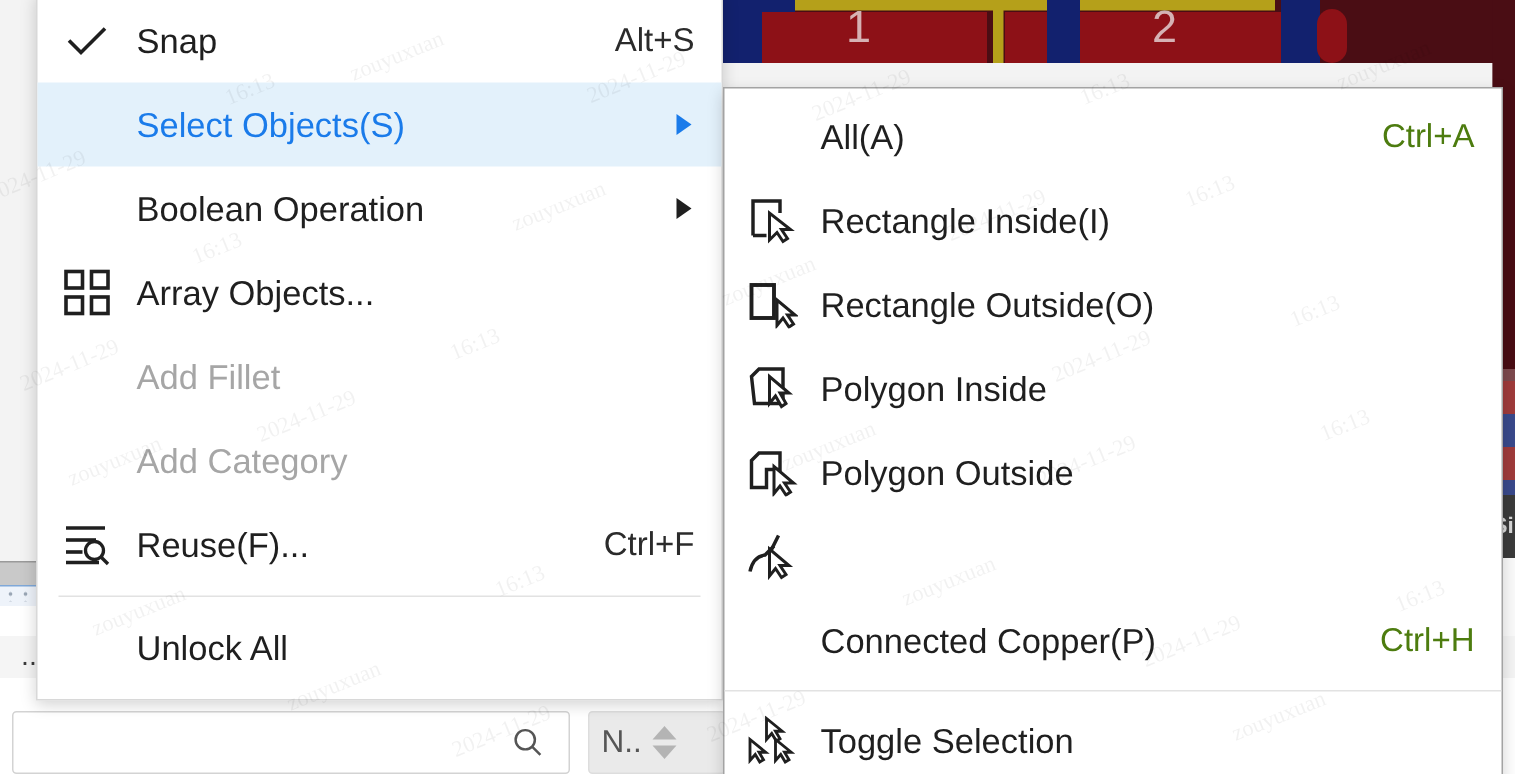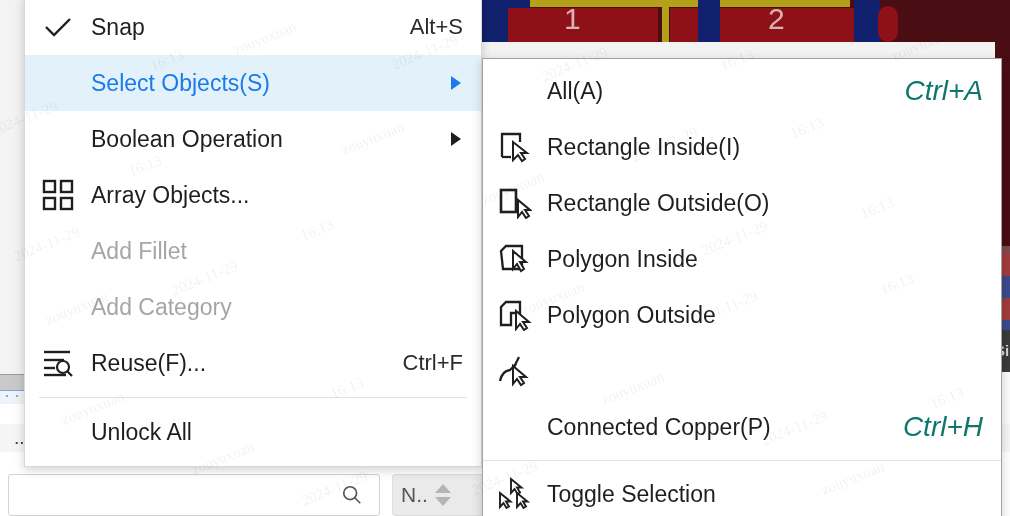--- a/index.html
+++ b/index.html
@@ -120,21 +120,21 @@
     margin-top:20px;
   }
   #menu-sub .mi{
     position:relative;display:flex;align-items:center;height:56px;
     padding:0 18px 0 0;font-size:23px;color:#1f1f1f;cursor:default;
   }
   #menu-sub .mi .ico{
     width:64px;min-width:64px;height:56px;display:flex;align-items:center;justify-content:center;
   }
   #menu-sub .mi .lbl{flex:1;}
-  #menu-sub .mi .acc{color:#0f766e;font-size:28px;padding-left:18px;font-style:italic;}
+  #menu-sub .mi .acc{color:#4d7c0f;font-size:22px;padding-left:18px;}
   #menu-sub .sep{height:1px;background:#e2e2e2;margin:5px 0;}
 
   
   #watermarks{position:absolute;inset:0;pointer-events:none;overflow:hidden;}
   .wm{
     position:absolute;color:rgba(0,0,0,.055);font-size:15px;
     transform:rotate(-22deg);white-space:nowrap;
     font-family:"Liberation Serif",serif;
   }
 </style>

